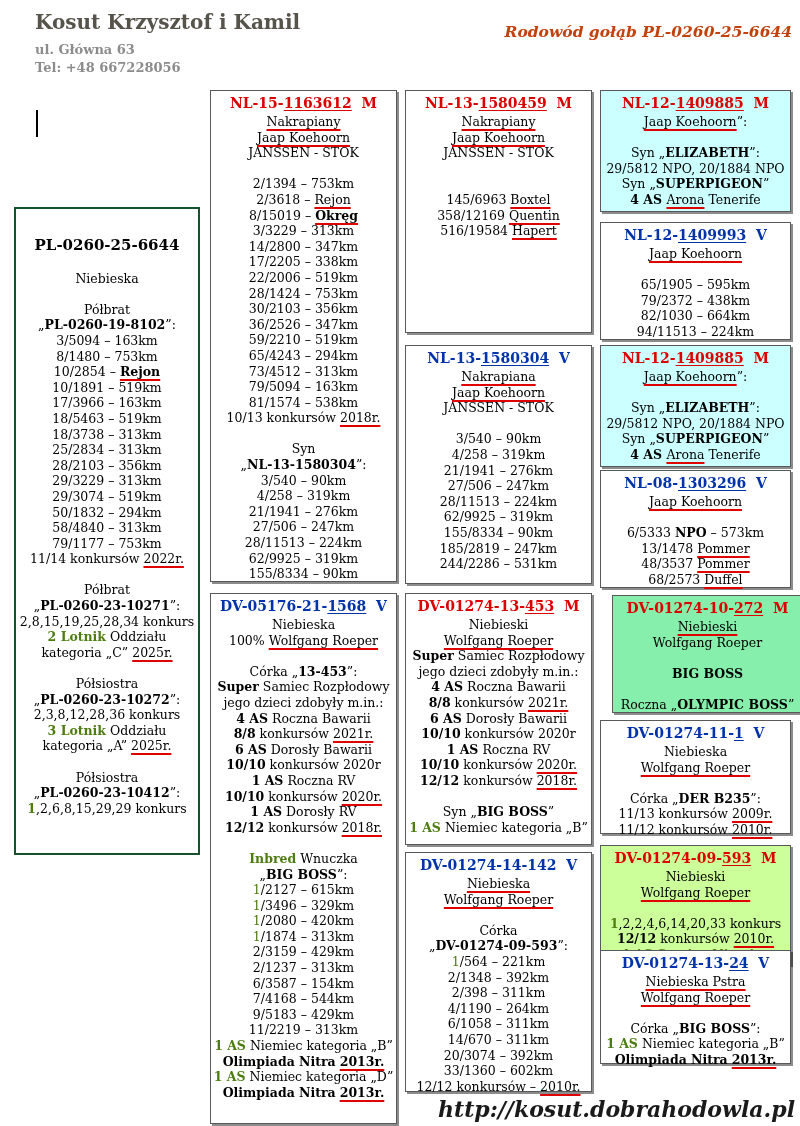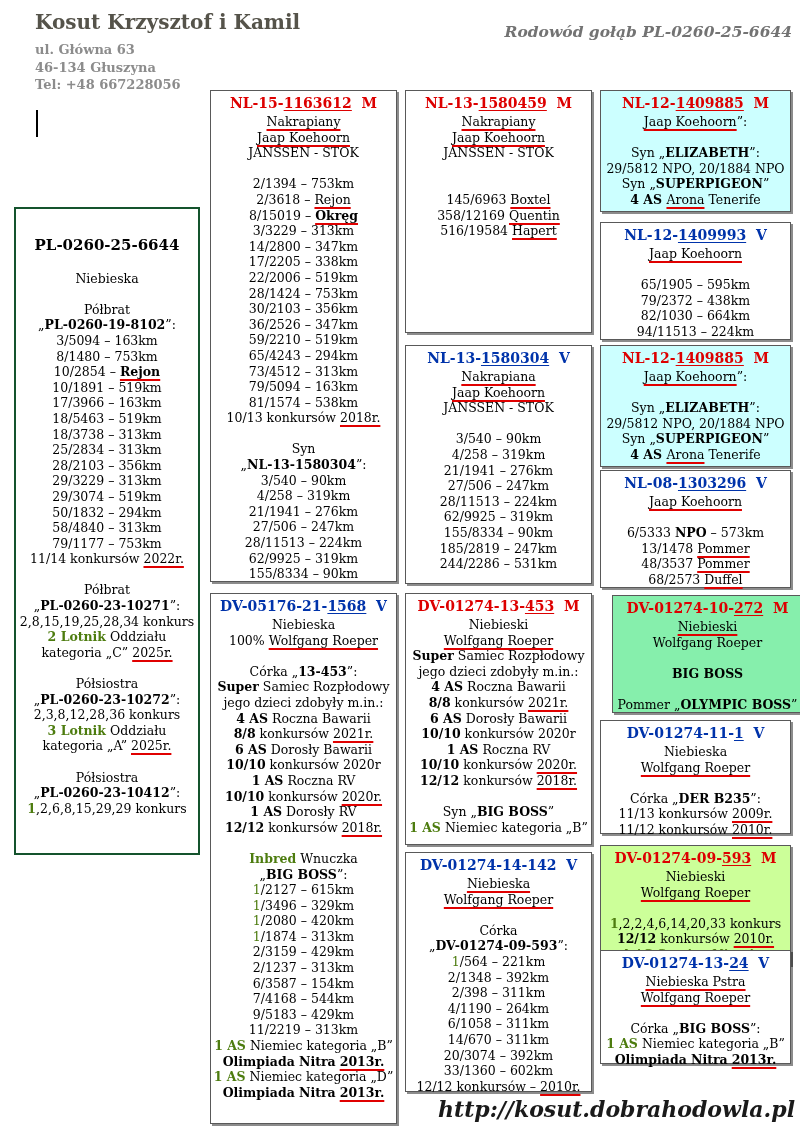--- a/index.html
+++ b/index.html
@@ -5,21 +5,21 @@
   * { margin:0; padding:0; box-sizing:border-box; }
   html,body { background:#fff; }
   .page {
     position:relative; width:800px; height:1126px; background:#fff;
     font-family:"DejaVu Serif","Liberation Serif",serif; overflow:hidden;
   }
   
   .owner { position:absolute; left:35px; top:10px; }
   .owner-name { font-size:20px; font-weight:bold; color:#55534a; margin-bottom:7px; }
   .owner-line { font-size:13px; font-weight:bold; color:#8c8c8c; line-height:17.5px; }
-  .doc-title { position:absolute; right:8px; top:22px; font-size:15.5px; font-style:italic; font-weight:bold; color:#737373; }
+  .doc-title { position:absolute; right:8px; top:22px; font-size:15.5px; font-style:italic; font-weight:bold; color:#c2410c; }
   .cursor { position:absolute; left:36px; top:110px; width:2px; height:27px; background:#000; }
 
   
   .pbox {
     position:absolute; background:#fff; border:1px solid #595959;
     box-shadow:2px 2px 0 rgba(0,0,0,0.45);
     text-align:center; font-size:12.5px; color:#000; padding-top:3px;
   }
   .bhead { font-size:14px; font-weight:bold; line-height:19px; margin-bottom:1px; }
   .male  .bhead { color:#dd0000; }
@@ -48,21 +48,20 @@
   }
 </style>
 </head>
 <body>
 
 <div class="page">
 
   <div class="owner">
     <div class="owner-name">Kosut Krzysztof i Kamil</div>
     <div class="owner-line">ul. Główna 63</div>
-    <div class="owner-line">46-134 Głuszyna</div>
     <div class="owner-line">Tel: +48 667228056</div>
   </div>
 
   <div class="doc-title">Rodowód gołąb PL-0260-25-6644</div>
 
   <div class="cursor"></div>
 
   <section class="main-box">
     <div class="main-title">PL-0260-25-6644</div>
     <div>
@@ -300,21 +299,21 @@
   </section>
 
   <section class="pbox male bg-yellow" style="left:600px;top:595px;width:191px;height:118px">
     <div class="bhead"><span>DV-01274-10-</span><span class="hu">272</span><span>&nbsp;&nbsp;M</span></div>
     <div>
         <div class="ln"><span class="u">Niebieski</span></div>
         <div class="ln"><span>Wolfgang Roeper</span></div>
         <div class="ln"><span></span></div>
         <div class="ln"><span class="b">BIG BOSS</span></div>
         <div class="ln"><span></span></div>
-        <div class="ln"><span>Pommer „</span><span class="b">OLYMPIC BOSS</span><span>”</span></div>
+        <div class="ln"><span>Roczna „</span><span class="b">OLYMPIC BOSS</span><span>”</span></div>
       </div>
   </section>
 
   <section class="pbox female" style="left:600px;top:720px;width:191px;height:114px">
     <div class="bhead"><span>DV-01274-11-</span><span class="hu">1</span><span>&nbsp;&nbsp;V</span></div>
     <div>
         <div class="ln"><span>Niebieska</span></div>
         <div class="ln"><span class="u">Wolfgang Roeper</span></div>
         <div class="ln"><span></span></div>
         <div class="ln"><span>Córka „</span><span class="b">DER B235</span><span>”:</span></div>

